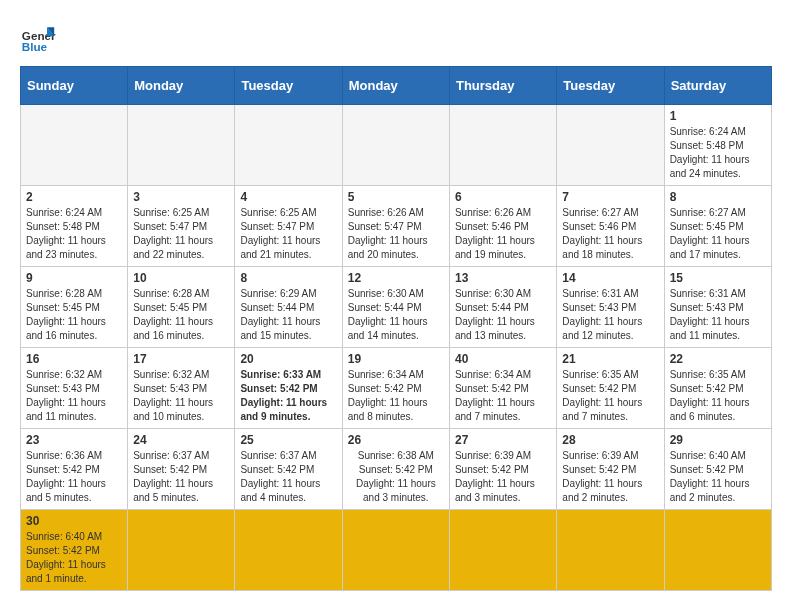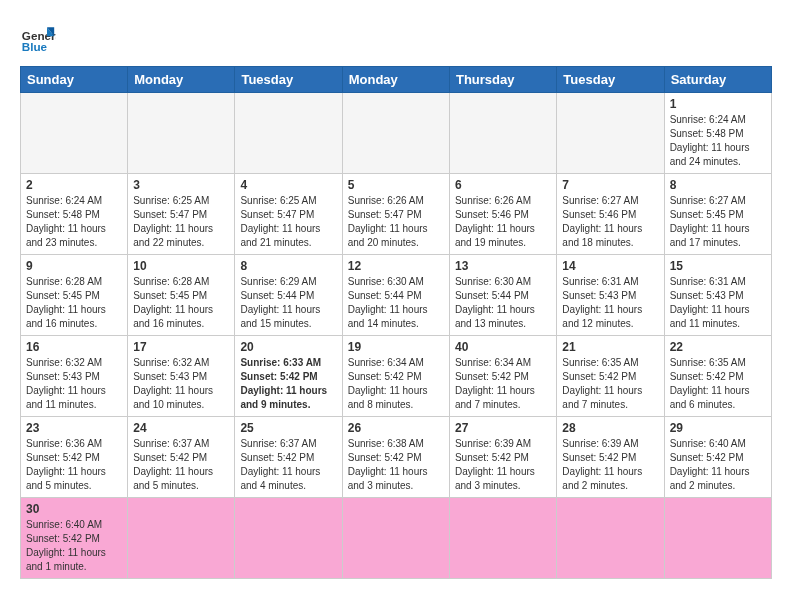--- a/index.html
+++ b/index.html
@@ -37,39 +37,39 @@
     }
     .calendar {
       width: 100%;
       border-collapse: collapse;
       border: 1px solid #ccc;
     }
     .calendar th {
       background: #2a6db5;
       color: #fff;
       text-align: left;
-      padding: 5px 6px;
+      padding: 11px 6px;
       font-size: 13px;
       border: 1px solid #2060a0;
     }
     .calendar td {
       border: 1px solid #ccc;
       vertical-align: top;
       padding: 4px 5px;
       width: 108px;
       min-height: 80px;
       font-size: 10px;
       color: #333;
       background: #fff;
     }
     .calendar td.empty {
       background: #f5f5f5;
     }
     .calendar td.last-row {
-      background: #f9a8d4;
+      background: #eab308;
     }
     .day-number {
       font-size: 12px;
       font-weight: bold;
       margin-bottom: 2px;
     }
     .day-info {
       font-size: 10px;
       line-height: 1.4;
       color: #333;
@@ -291,21 +291,21 @@
         </td>
         <td>
           <div class="day-number">25</div>
           <div class="day-info" style="white-space: pre-line;">Sunrise: 6:37 AM
 Sunset: 5:42 PM
 Daylight: 11 hours
 and 4 minutes.</div>
         </td>
         <td>
           <div class="day-number">26</div>
-          <div class="day-info" style="white-space: pre-line;">Sunrise: 6:38 AM
+          <div class="day-info" style="white-space: pre-line; text-align: center;">Sunrise: 6:38 AM
 Sunset: 5:42 PM
 Daylight: 11 hours
 and 3 minutes.</div>
         </td>
         <td>
           <div class="day-number">27</div>
           <div class="day-info" style="white-space: pre-line;">Sunrise: 6:39 AM
 Sunset: 5:42 PM
 Daylight: 11 hours
 and 3 minutes.</div>

